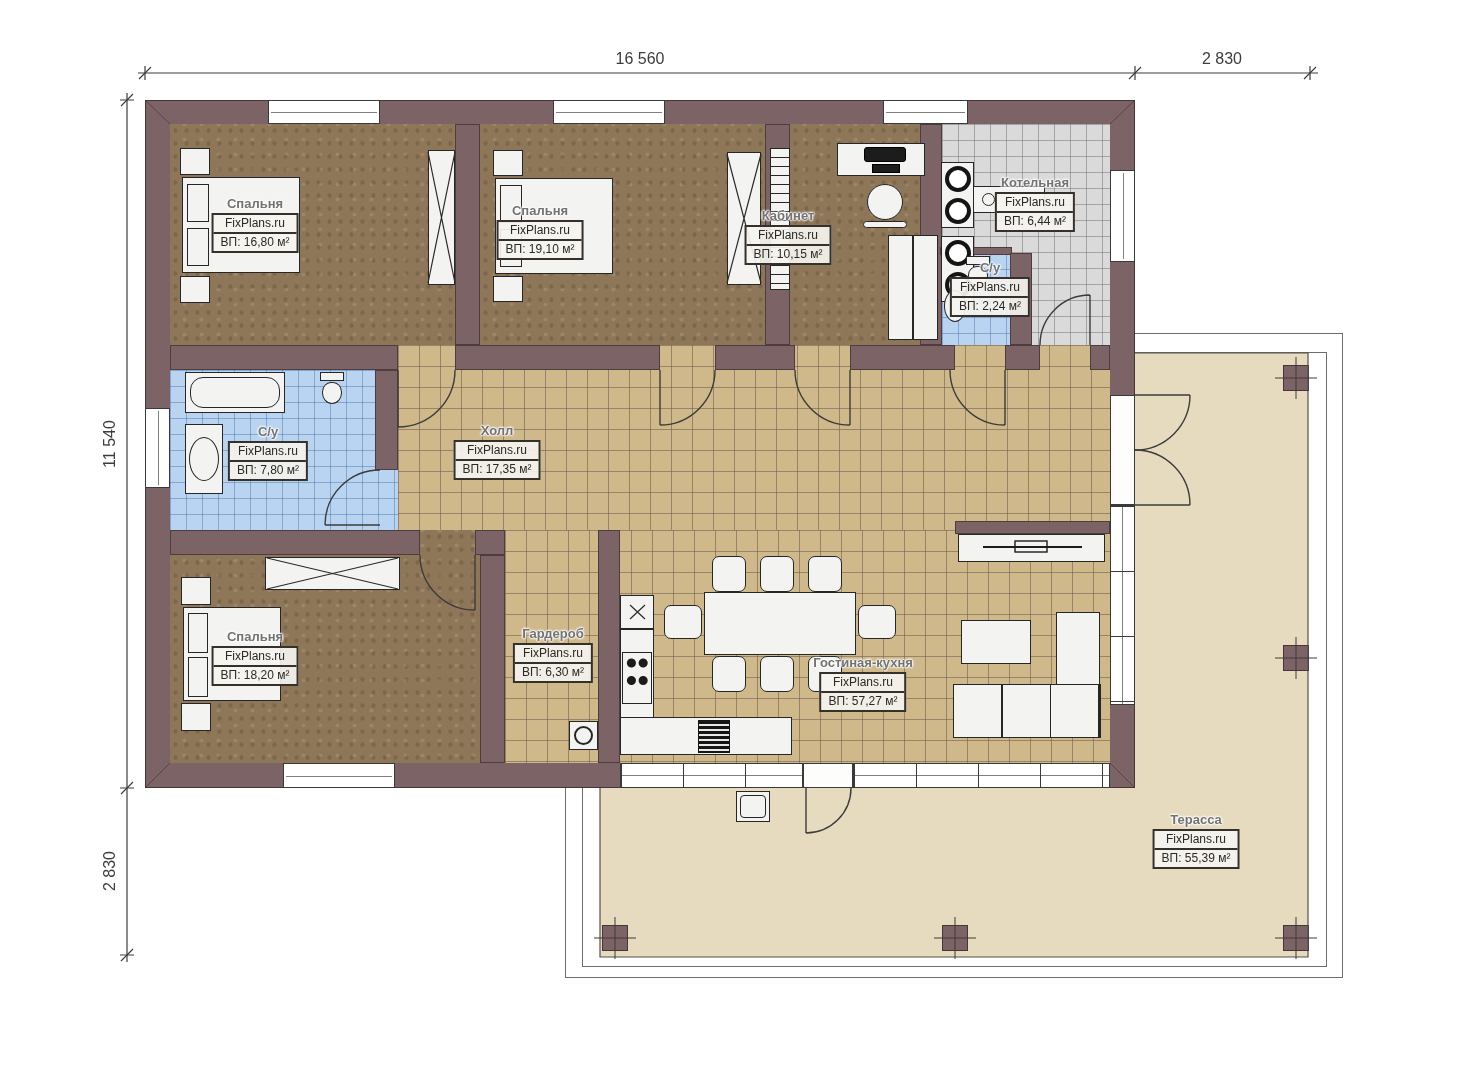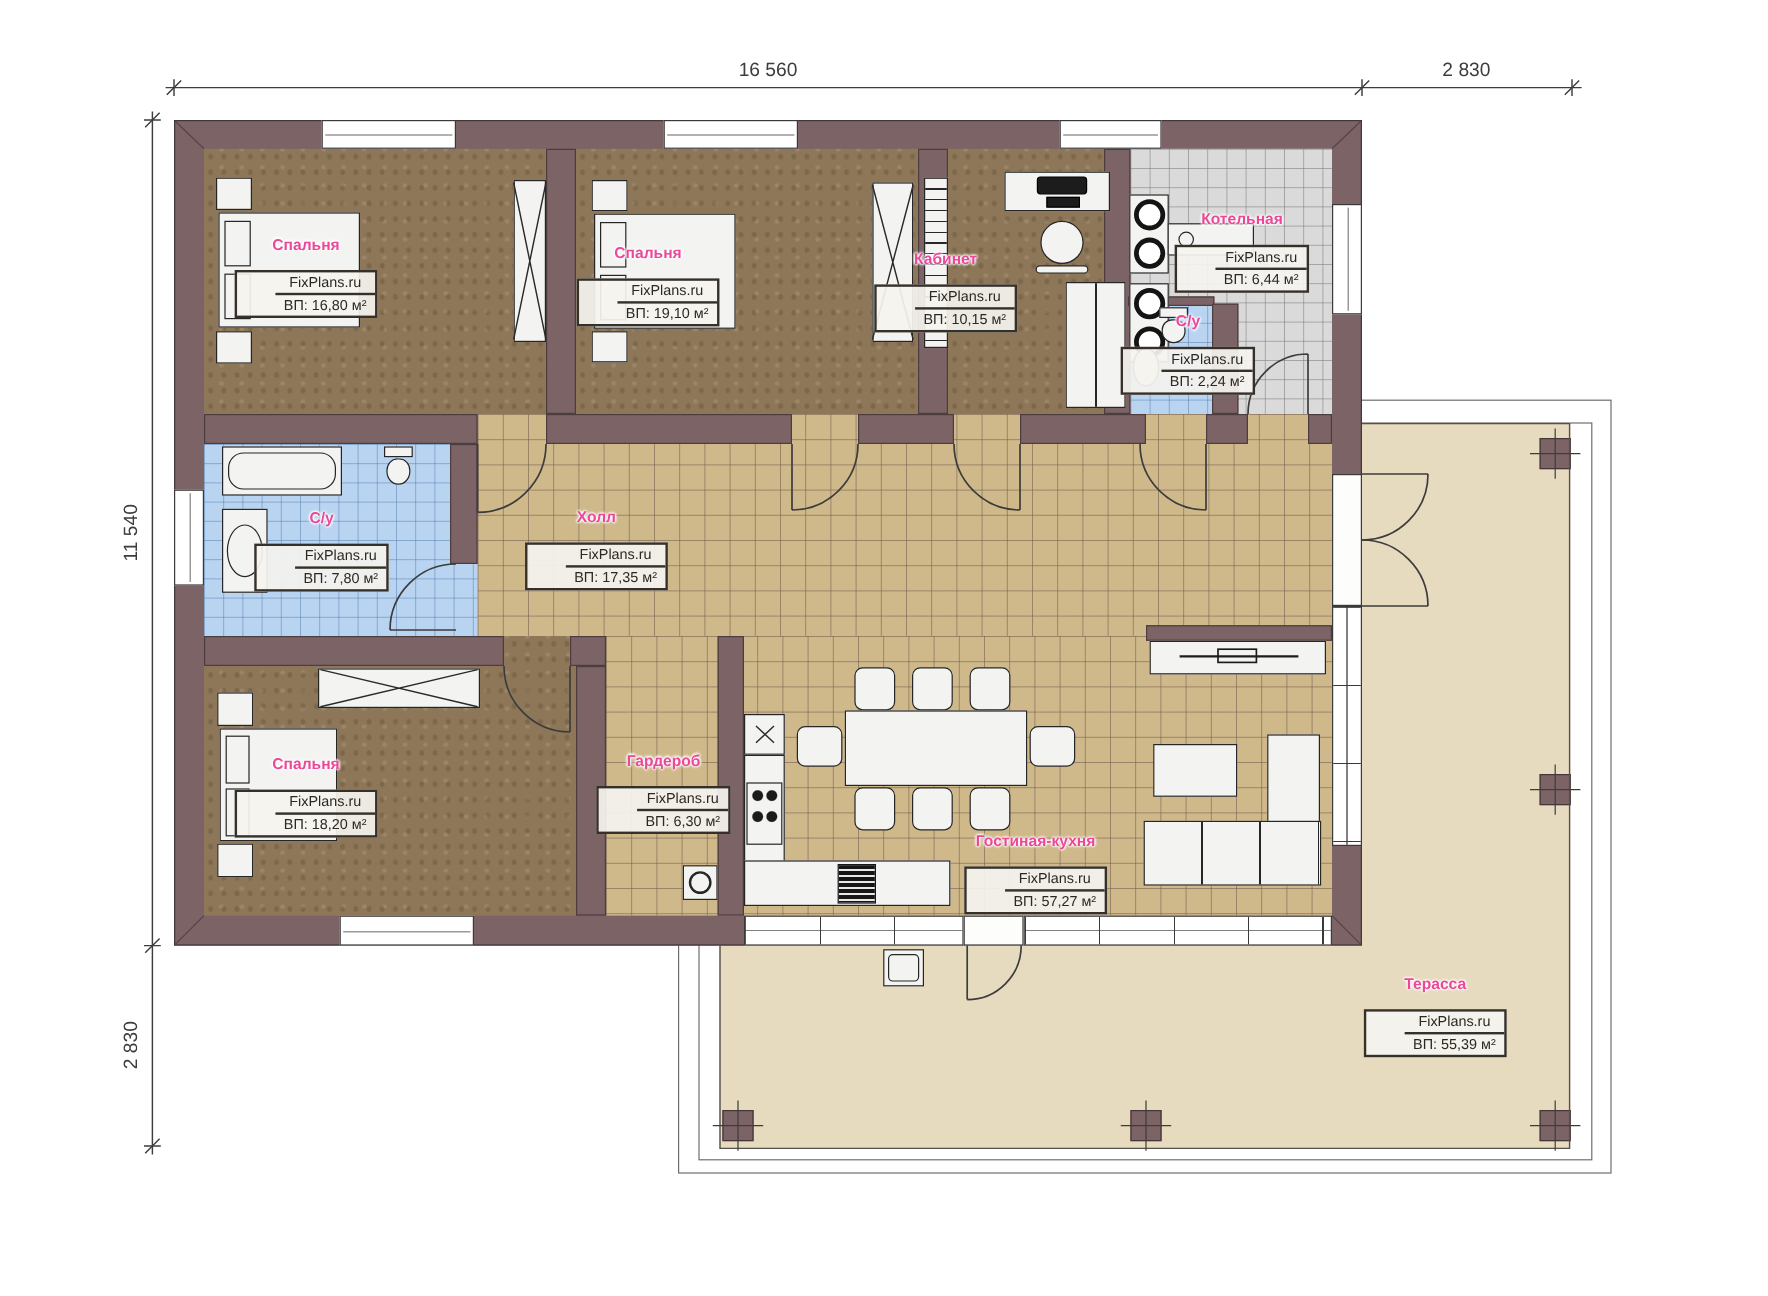--- a/index.html
+++ b/index.html
@@ -59,23 +59,23 @@
   .ksink{position:relative;}
   .ksink::after{content:"";position:absolute;inset:3px;border:1.2px solid #262626;border-radius:4px;}
   .shelf{background:#f3f3f1;border:1.5px solid #262626;
     background-image:repeating-linear-gradient(180deg,transparent 0 8px,#262626 8px 9px);}
   .cab2{background-image:linear-gradient(90deg,transparent calc(50% - .75px),#262626 calc(50% - .75px),#262626 calc(50% + .75px),transparent calc(50% + .75px));}
   .sofa-seat{background-image:repeating-linear-gradient(90deg,transparent 0 47px,#262626 47px 48.5px);}
   .dark{background:#1c1c1c;border:1px solid #000;}
   .boil-circ{background:#fff;border:4px solid #141414;border-radius:50%;}
   
   .rlabel{position:absolute;transform:translateX(-50%);text-align:center;z-index:40;}
-  .rname{font-weight:bold;font-size:13px;color:#ec4899;white-space:nowrap;
+  .rname{font-weight:bold;font-size:13px;color:#737373;white-space:nowrap;
          text-shadow:0 1px 2px rgba(255,255,255,.95),0 -1px 2px rgba(255,255,255,.95),1px 0 2px rgba(255,255,255,.95),-1px 0 2px rgba(255,255,255,.95);}
-  .rbox{display:inline-block;border:2px solid #36302a;background:rgba(244,243,239,.93);margin-top:14px;padding-left:32px;}
+  .rbox{display:inline-block;border:2px solid #36302a;background:rgba(244,243,239,.93);margin-top:2px;}
   .rrow{font-size:12px;line-height:15px;color:#2c2822;padding:1px 7px;white-space:nowrap;}
   .rrow + .rrow{border-top:2px solid #36302a;}
   
   .dim{position:absolute;font-size:16px;color:#3d3d3d;transform:translateX(-50%);z-index:40;white-space:nowrap;}
   .dim.v{transform:translate(-50%,-50%) rotate(-90deg);}
   svg.overlay{position:absolute;left:0;top:0;z-index:30;pointer-events:none;}
 </style>
 </head>
 <body>
 
@@ -309,21 +309,21 @@
       <div class="rrow">ВП: 18,20 м²</div>
     </div>
   </div>
   <div class="rlabel" style="left:553px;top:626px;">
     <div class="rname">Гардероб</div>
     <div class="rbox">
       <div class="rrow">FixPlans.ru</div>
       <div class="rrow">ВП: 6,30 м²</div>
     </div>
   </div>
-  <div class="rlabel" style="left:863px;top:693px;">
+  <div class="rlabel" style="left:863px;top:655px;">
     <div class="rname">Гостиная-кухня</div>
     <div class="rbox">
       <div class="rrow">FixPlans.ru</div>
       <div class="rrow">ВП: 57,27 м²</div>
     </div>
   </div>
   <div class="rlabel" style="left:1196px;top:812px;">
     <div class="rname">Терасса</div>
     <div class="rbox">
       <div class="rrow">FixPlans.ru</div>

